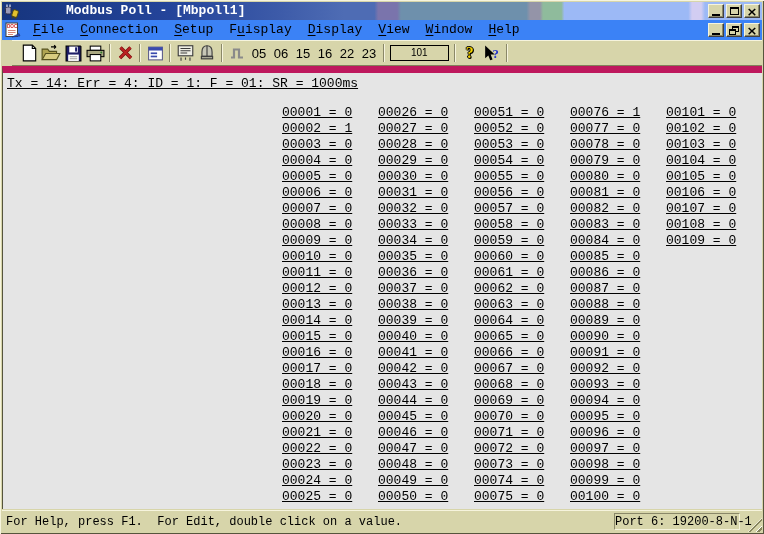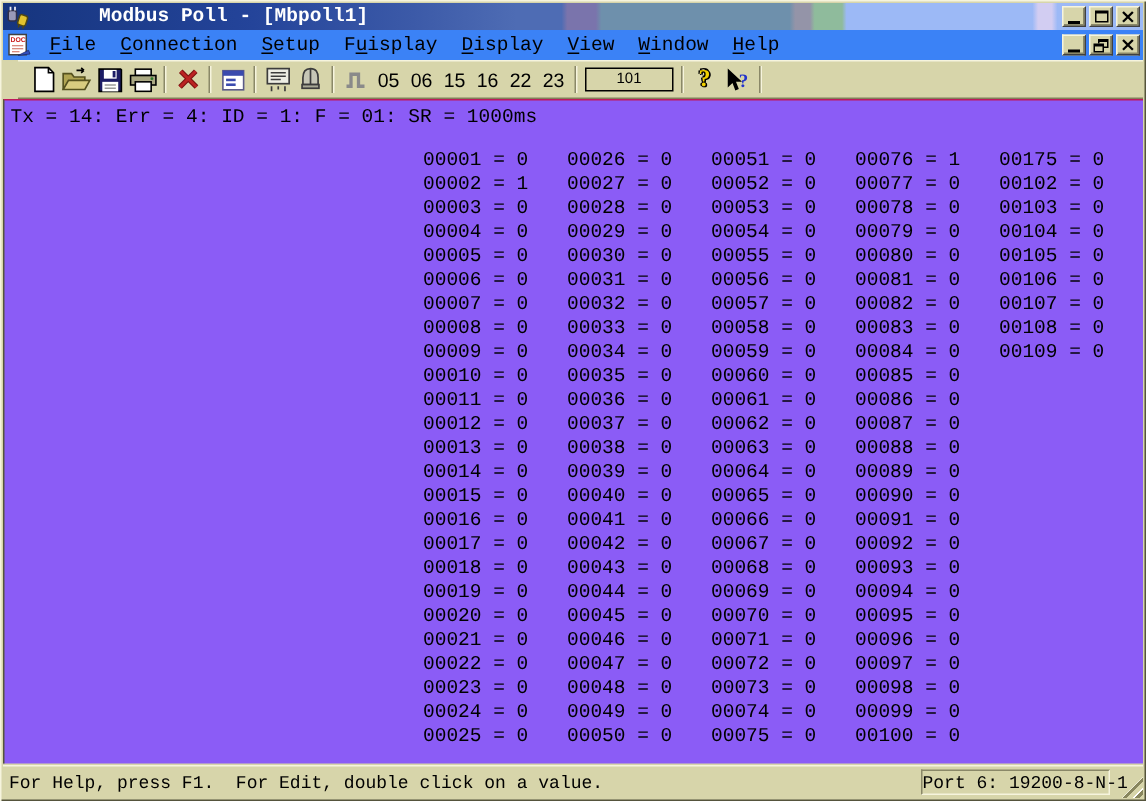--- a/index.html
+++ b/index.html
@@ -71,23 +71,23 @@
     border:1px solid #000;padding:2px 20px;line-height:10px;cursor:default;flex:0 0 auto;
     margin:0 2px;
   }
   .thelp{
     font-family:"Liberation Serif",serif;font-weight:bold;font-size:16px;color:#f0d000;
     text-shadow:1px 0 #000,-1px 0 #000,0 1px #000,0 -1px #000,1px 1px #000;
     cursor:default;
   }
   
   .client{
-    position:absolute;top:66px;left:2px;right:2px;bottom:25px;background:#8b5cf6;
-    border-top:1px solid #be185d;border-left:1px solid #55543c;
-    font-size:13px;line-height:16px;overflow:hidden;
+    position:absolute;top:66px;left:2px;right:2px;bottom:25px;background:#e5e5e5;
+    border-top:7px solid #be185d;border-left:1px solid #55543c;
+    font-size:13px;line-height:16px;overflow:hidden;text-decoration:underline;
   }
   .status-line{white-space:pre;padding:3px 0 0 4px;}
   .data-grid{display:flex;padding-left:4px;margin-top:13px;justify-content:flex-end;}
   .col{white-space:pre;width:96px;flex:0 0 auto;}
   
   .statusbar{
     position:absolute;left:2px;right:2px;bottom:2px;height:22px;background:#d7d5aa;
     border-top:1px solid #f6f4dd;font-size:12px;
   }
   .sb-help{position:absolute;left:4px;top:4px;white-space:pre;}
@@ -346,21 +346,21 @@
 00091 = 0
 00092 = 0
 00093 = 0
 00094 = 0
 00095 = 0
 00096 = 0
 00097 = 0
 00098 = 0
 00099 = 0
 00100 = 0</div>
-      <div class="col">00175 = 0
+      <div class="col">00101 = 0
 00102 = 0
 00103 = 0
 00104 = 0
 00105 = 0
 00106 = 0
 00107 = 0
 00108 = 0
 00109 = 0</div>
     </div>
   </div>

